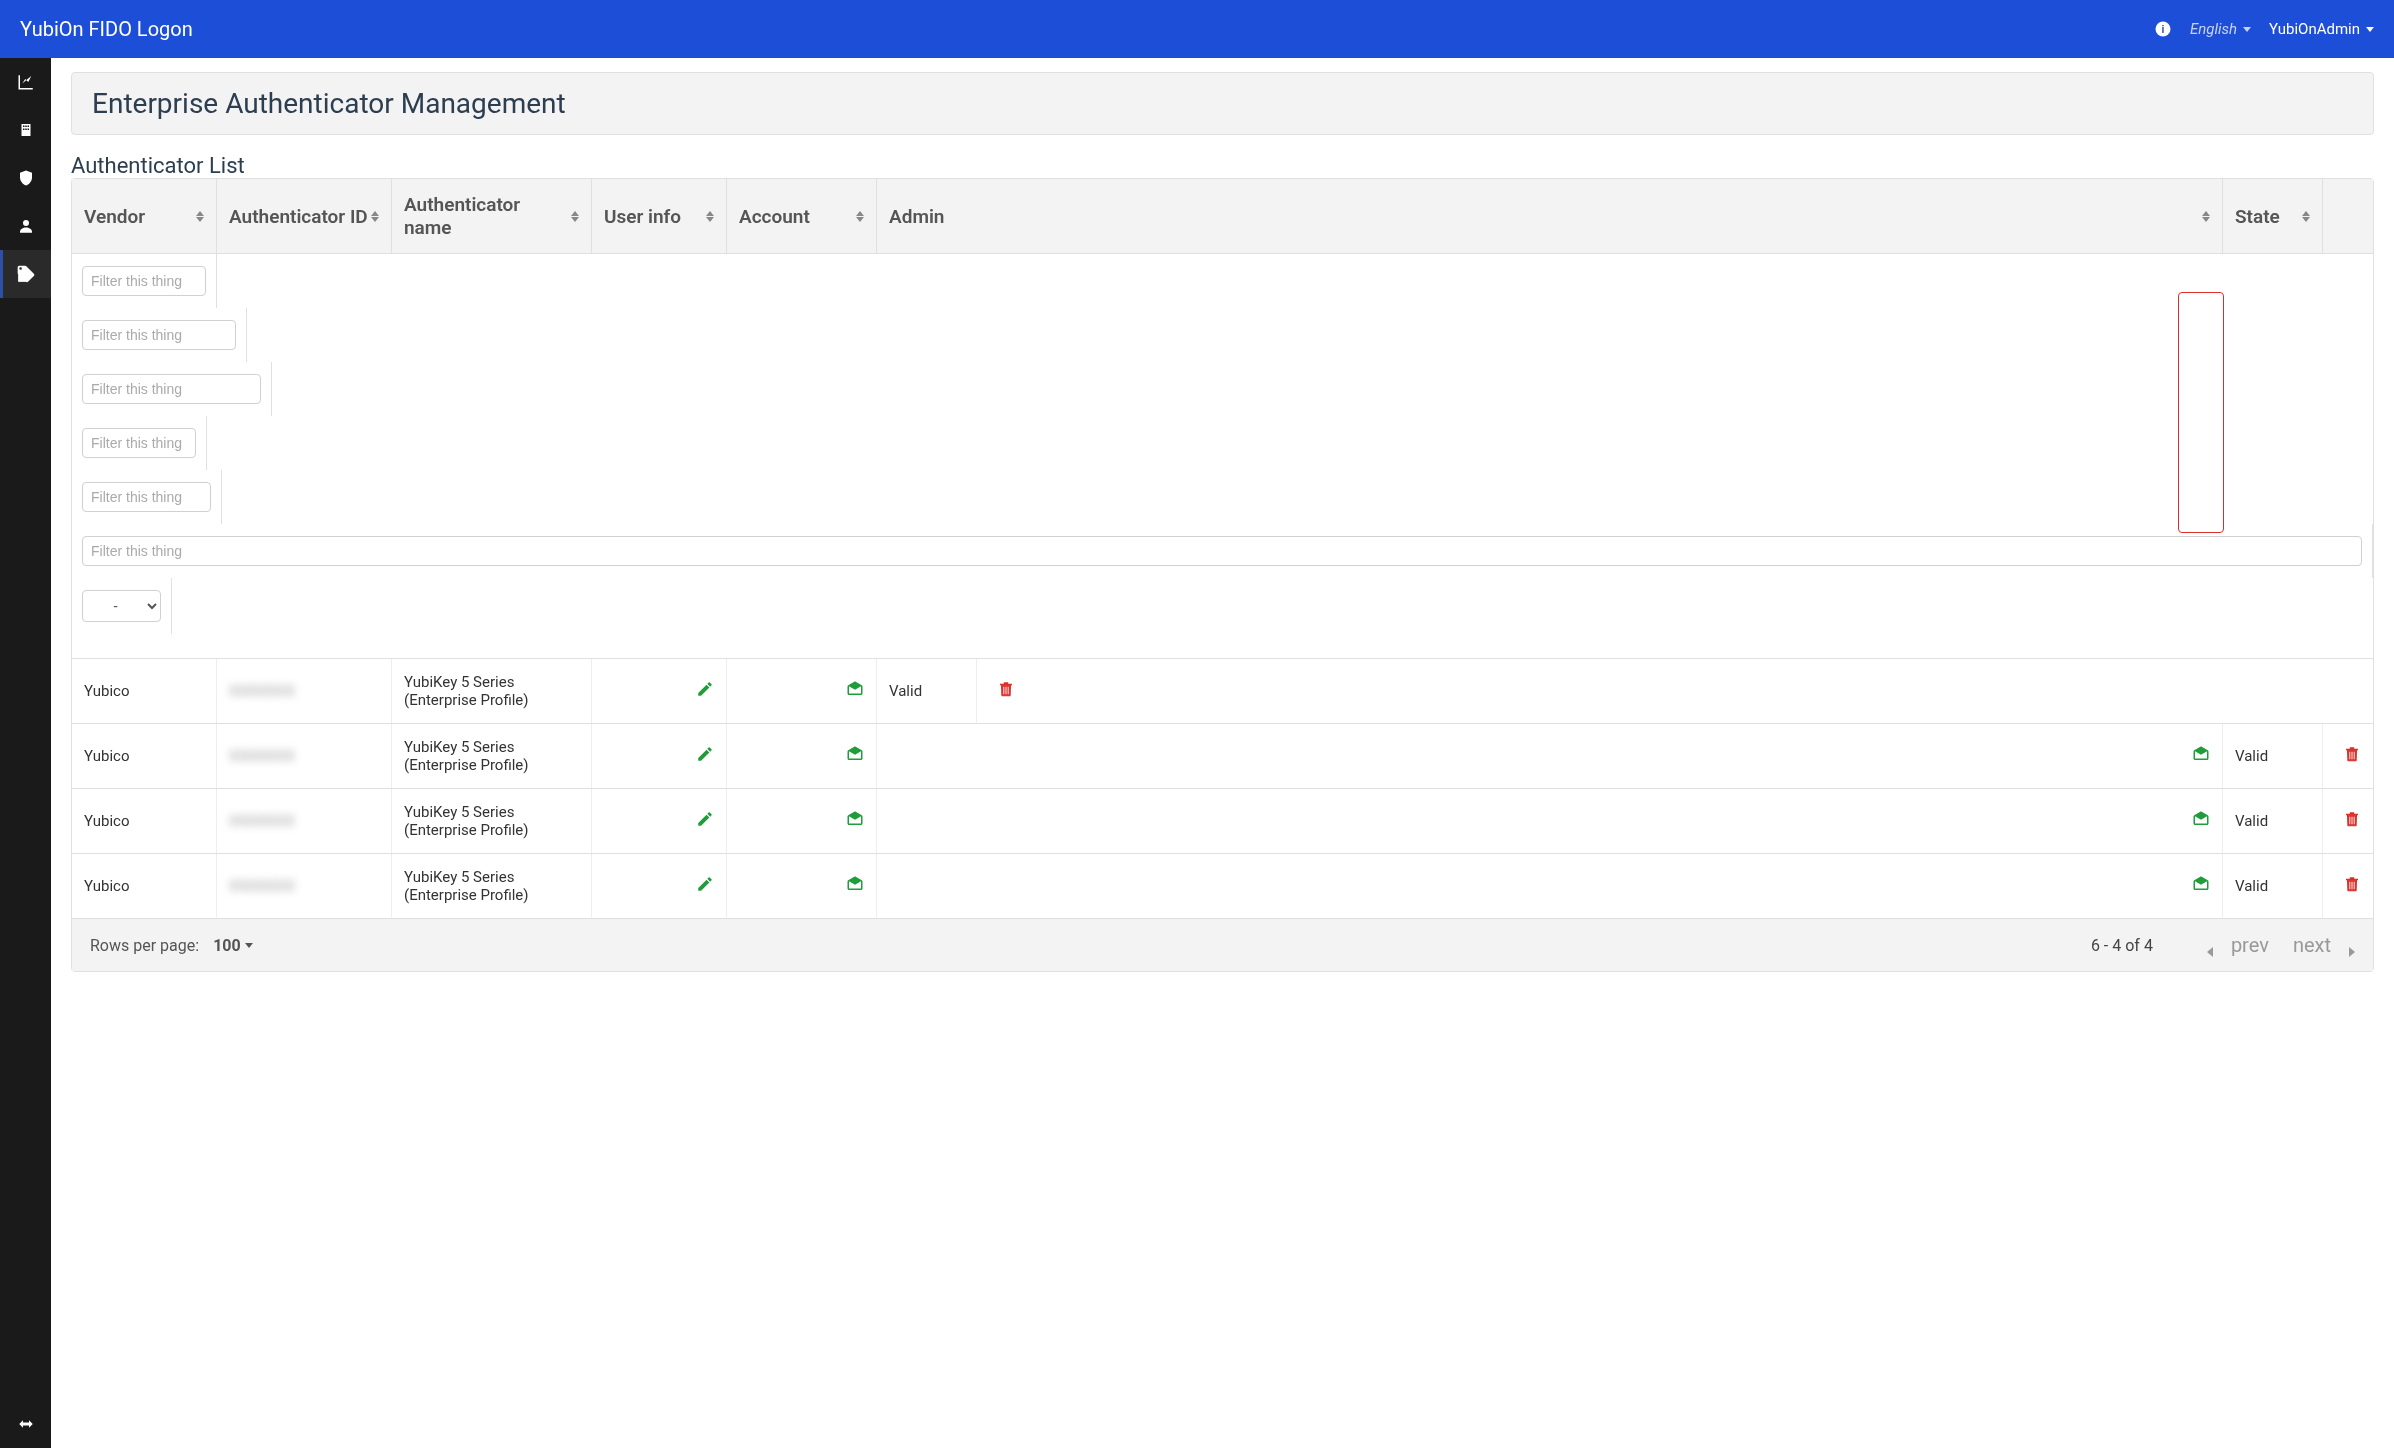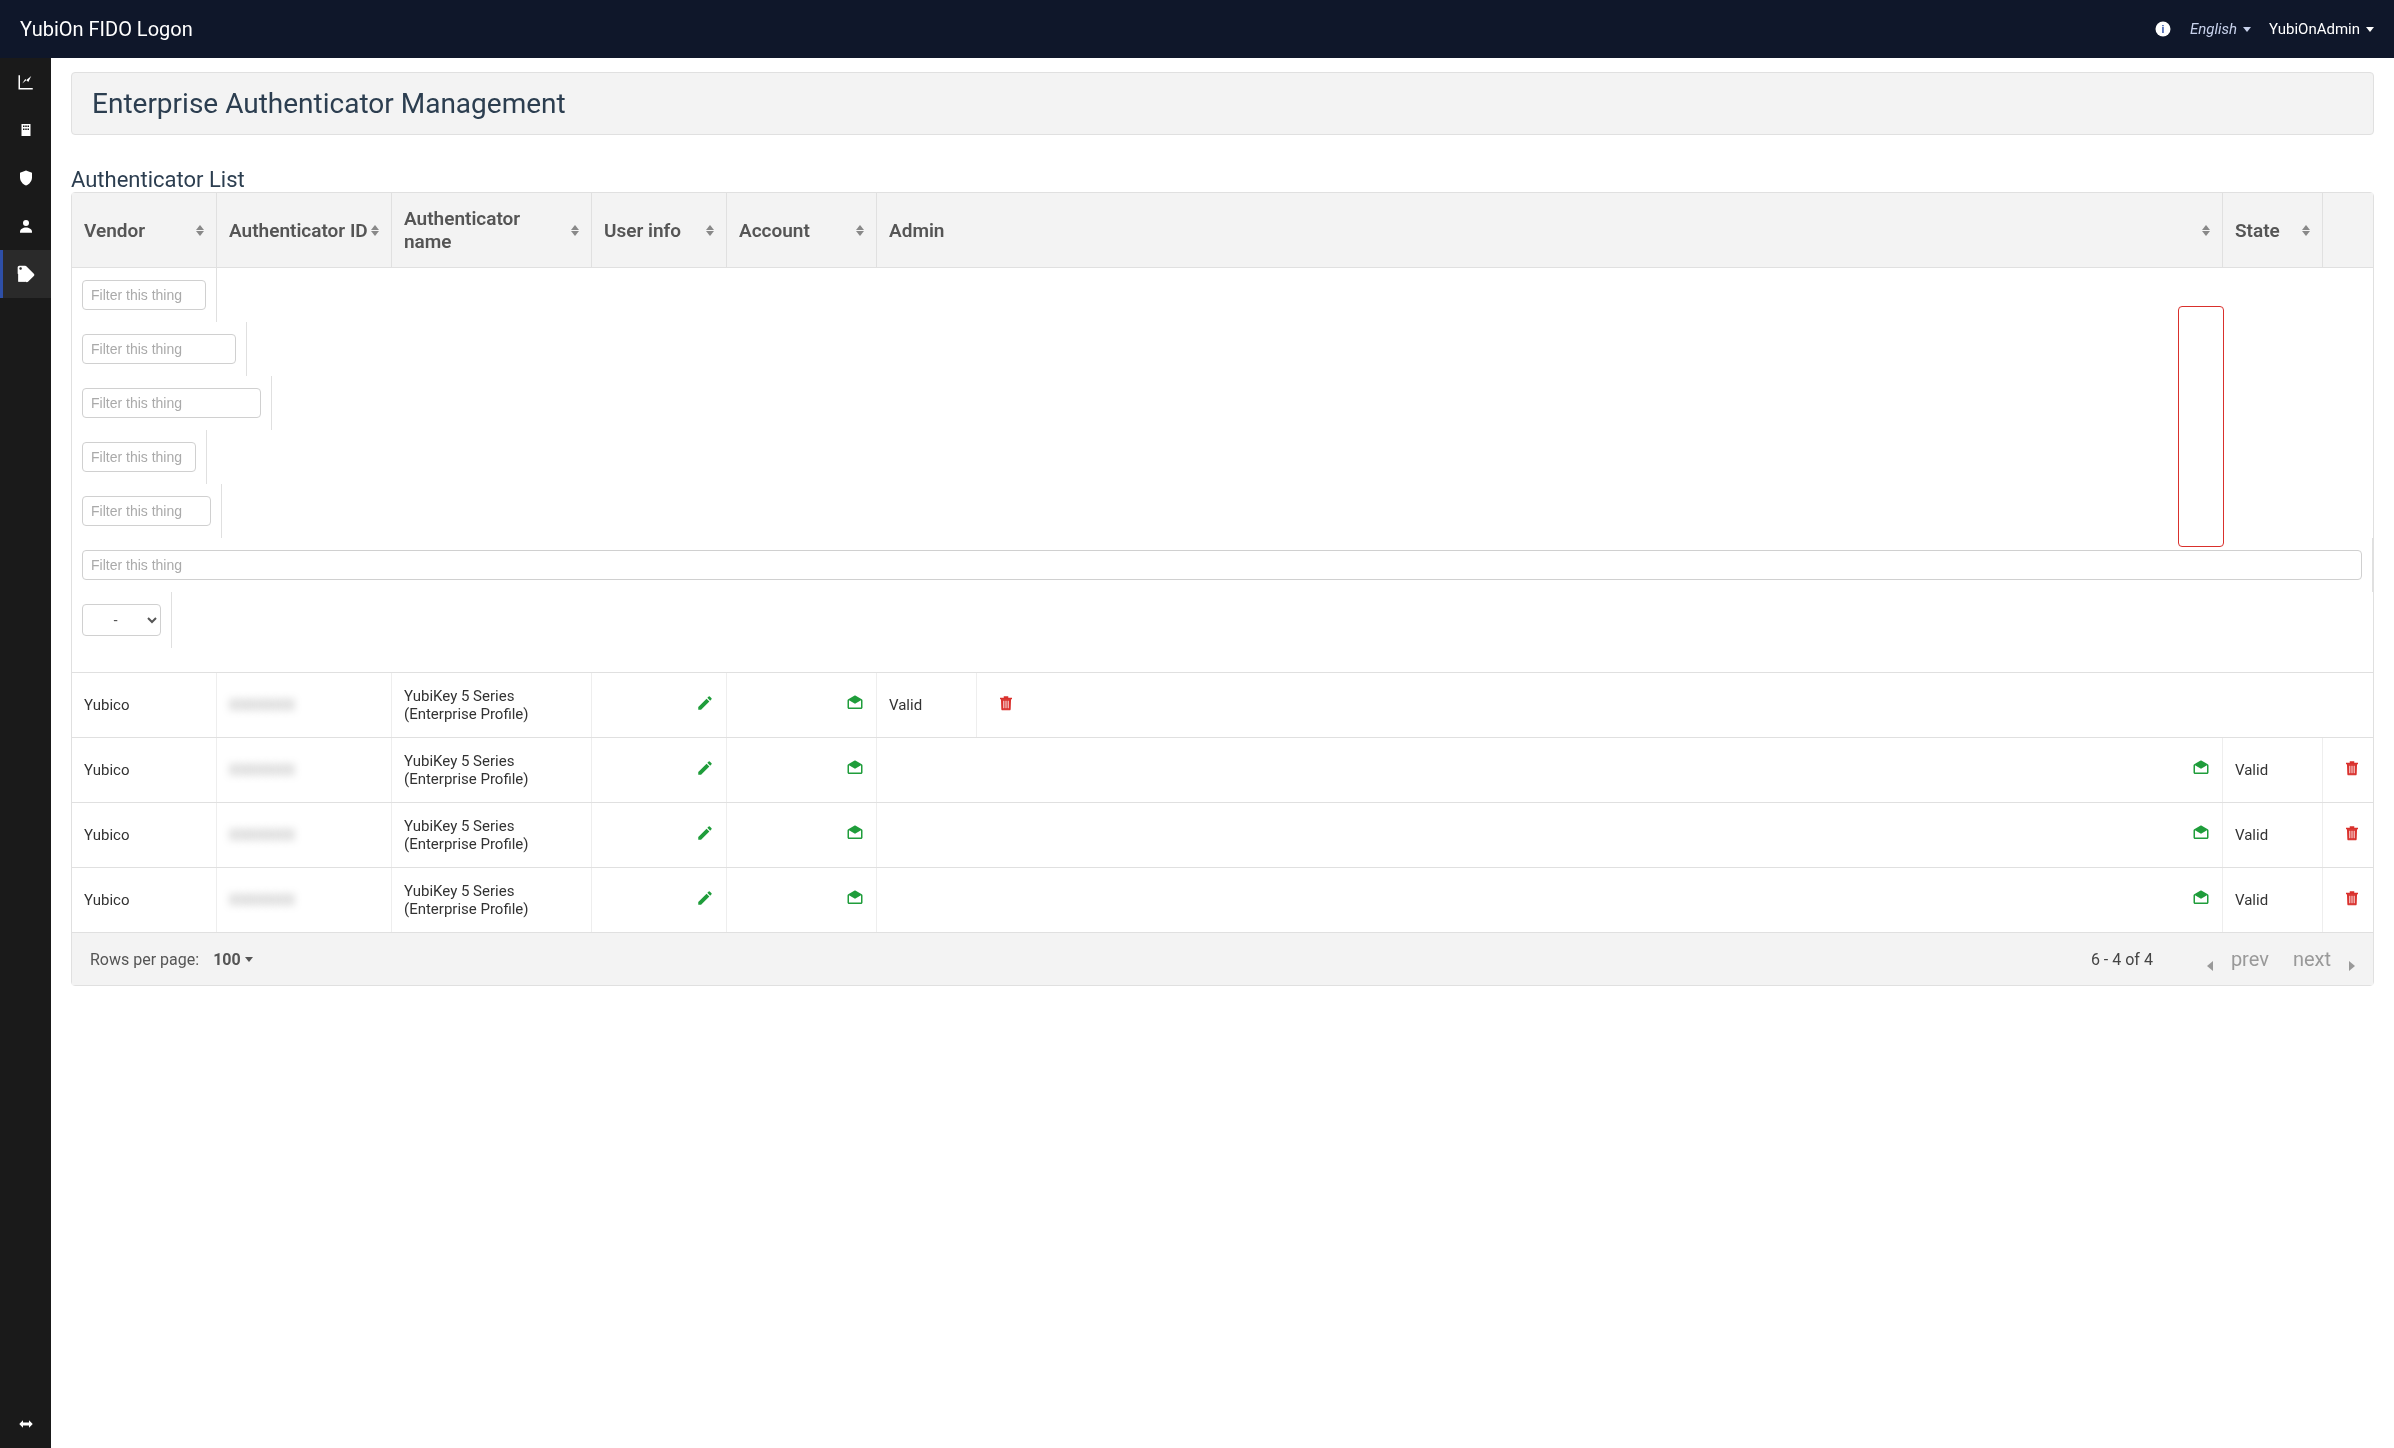--- a/index.html
+++ b/index.html
@@ -1,37 +1,37 @@
 <!DOCTYPE html>
 <html><head>
   <meta charset="utf-8">
   <style>
     * { box-sizing: border-box; margin: 0; padding: 0; }
     body { font-family: -apple-system, BlinkMacSystemFont, "Segoe UI", Roboto, Arial, sans-serif; background: #fff; color: #333; }
 
     
-    .topbar { background: #0f172a; height: 58px; display: flex; align-items: center; padding: 0 20px; color: #fff; }
+    .topbar { background: #1d4ed8; height: 58px; display: flex; align-items: center; padding: 0 20px; color: #fff; }
     .topbar-brand { font-size: 20px; font-weight: 400; flex: 1; }
     .topbar-right { display: flex; align-items: center; gap: 18px; font-size: 15px; }
     .topbar-right .info-icon { display: inline-flex; }
     .topbar-right .lang, .topbar-right .user { color: #c8d2ec; font-style: italic; cursor: pointer; display: flex; align-items: center; gap: 4px; }
     .topbar-right .user { font-style: normal; color: #fff; }
     .caret-down { display: inline-block; width: 0; height: 0; border-left: 4px solid transparent; border-right: 4px solid transparent; border-top: 5px solid currentColor; margin-left: 2px; }
 
     
     .sidebar { position: fixed; top: 58px; left: 0; bottom: 0; width: 51px; background: #1a1a1a; display: flex; flex-direction: column; }
     .sidebar-item { width: 51px; height: 48px; display: flex; align-items: center; justify-content: center; cursor: pointer; color: #fff; position: relative; }
     .sidebar-item.active { background: #2a2a2a; }
     .sidebar-item.active::before { content: ''; position: absolute; left: 0; top: 0; bottom: 0; width: 3px; background: #2e4fa7; }
     .sidebar-spacer { flex: 1; }
 
     
     .content { margin-left: 51px; padding: 14px 20px 20px 20px; }
 
-    .page-title-box { background: #f3f3f3; border: 1px solid #e0e0e0; border-radius: 4px; padding: 14px 20px; margin-bottom: 32px; }
+    .page-title-box { background: #f3f3f3; border: 1px solid #e0e0e0; border-radius: 4px; padding: 14px 20px; margin-bottom: 18px; }
     .page-title { font-size: 28px; font-weight: 400; color: #2c3e50; }
 
     .list-title { font-size: 22px; color: #2c3e50; font-weight: 400; }
 
     
     .tbl { width: 100%; border: 1px solid #e0e0e0; border-radius: 4px; overflow: visible; }
     .tbl-head { display: flex; background: #f3f3f3; border-bottom: 1px solid #e0e0e0; }
     .th { padding: 14px 12px; font-size: 19px; color: #555; font-weight: 600; display: flex; align-items: center; justify-content: space-between; border-right: 1px solid #e0e0e0; }
     .th:last-child { border-right: none; }
     .sort-icons { display: flex; flex-direction: column; gap: 1px; }

